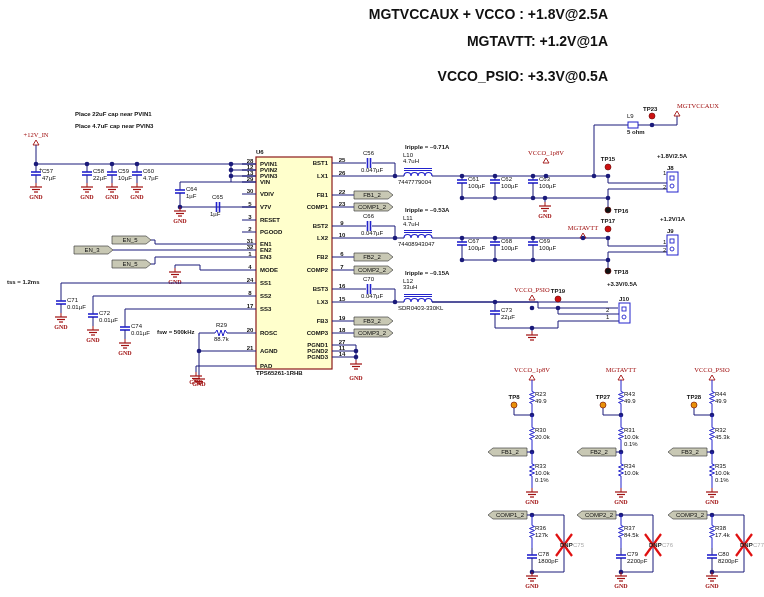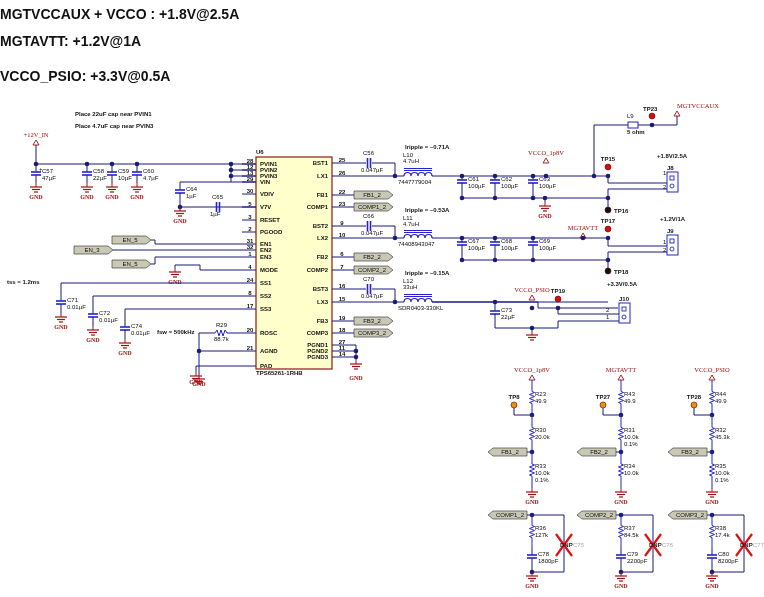--- a/index.html
+++ b/index.html
@@ -1,17 +1,17 @@
 <!DOCTYPE html>
 <html><head>
 <meta charset="utf-8">
 <style>
   html,body{margin:0;padding:0;background:#fff;}
   body{width:764px;height:597px;position:relative;overflow:hidden;font-family:"Liberation Sans",sans-serif;}
-  .title{position:absolute;left:0;width:608px;text-align:left;font-weight:bold;font-size:14px;color:#111;}
+  .title{position:absolute;left:0;width:608px;text-align:right;font-weight:bold;font-size:14px;color:#111;}
   svg{position:absolute;left:0;top:0;}
   .t{font-family:"Liberation Sans",sans-serif;font-size:6px;fill:#111;}
   .tb{font-family:"Liberation Sans",sans-serif;font-size:6px;font-weight:bold;fill:#111;}
   .pw{font-family:"Liberation Serif",serif;font-size:6.5px;fill:#a01010;}
   .gnd{font-family:"Liberation Serif",serif;font-size:6px;fill:#a01010;font-weight:bold;}
   .dnp{font-family:"Liberation Sans",sans-serif;font-size:6px;fill:#222;font-weight:bold;}
   .dnpg{font-family:"Liberation Sans",sans-serif;font-size:6px;fill:#aaa;}
 </style>
 </head>
 <body>

